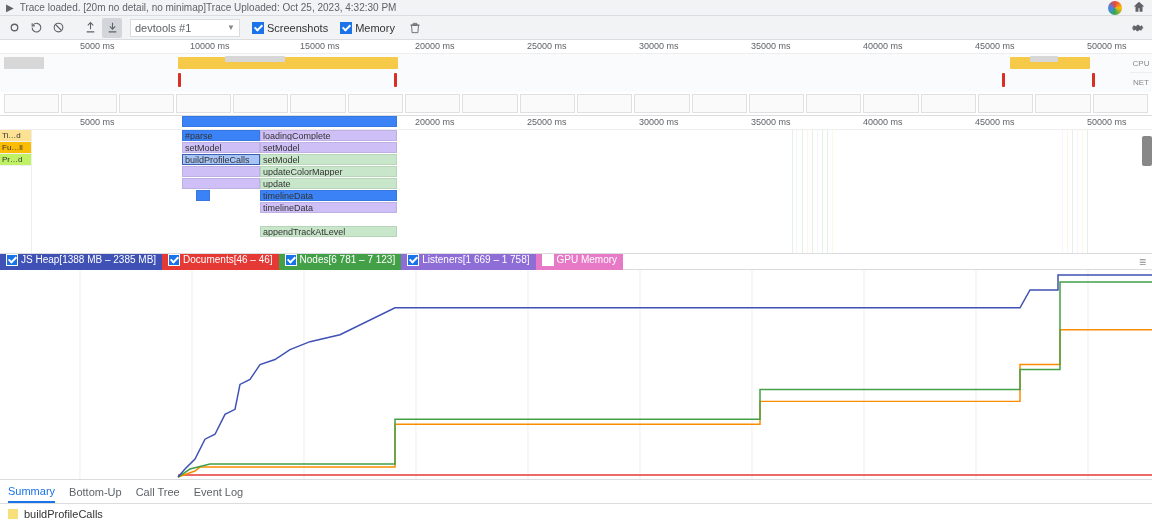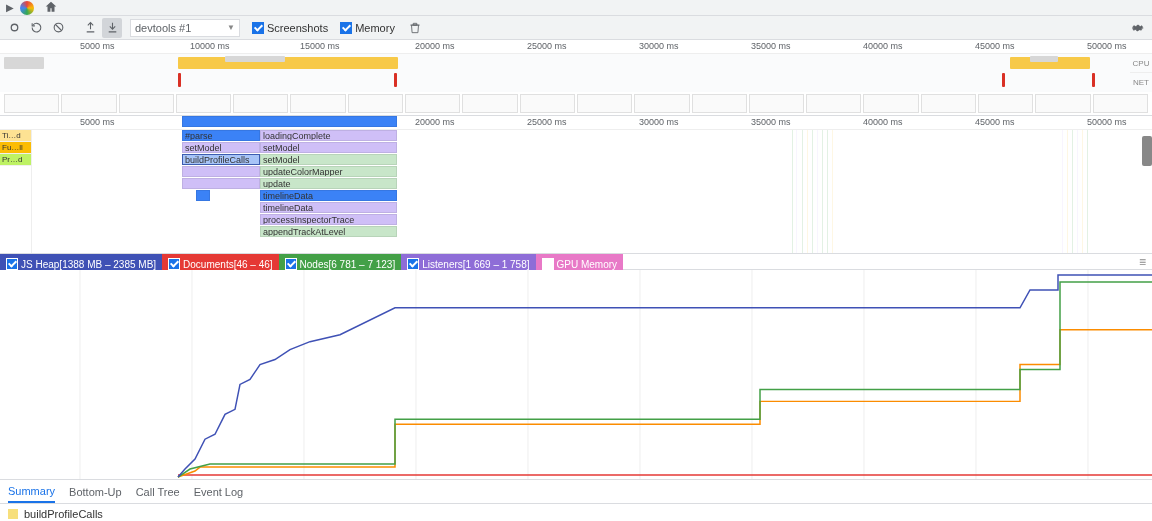--- a/index.html
+++ b/index.html
@@ -42,39 +42,40 @@
   .fblk{position:absolute;height:11px;top:0;font-size:9px;padding:0 2px;overflow:hidden;white-space:nowrap;color:#333;border:1px solid rgba(0,0,0,0.08)}
   .purple{background:#cfbff7}
   .yellow{background:#3b82f6}
   .green{background:#c8e6c9}
   .blue{background:#a7c4f7;border:1px solid #3c5db0}
   .stripes{position:absolute;top:0;bottom:0;pointer-events:none}
   .vline{position:absolute;top:0;bottom:0;width:1px;opacity:0.15}
   .scrollthumb{position:absolute;right:0;top:20px;width:10px;height:30px;background:#888;border-radius:2px}
   
   .counters{height:16px;display:flex;align-items:center;font-size:10px;border-bottom:1px solid #dadce0}
-  .counter{display:flex;align-items:flex-end;gap:3px;padding:0 6px;height:16px;color:#fff;cursor:pointer}
+  .counter{display:flex;align-items:flex-start;gap:3px;padding:0 6px;height:16px;color:#fff;cursor:pointer}
   .counter .cb{border-color:#fff}
   .hamb{margin-left:auto;margin-right:6px;color:#888;cursor:pointer;font-size:12px}
   
   .memchart{position:relative;height:210px;border-bottom:1px solid #dadce0}
   .memchart svg{width:100%;height:100%}
   .gridv{stroke:#eee;stroke-width:1}
   
   .btabs{height:24px;display:flex;align-items:center;gap:14px;padding:0 8px;border-bottom:1px solid #dadce0;font-size:11px}
   .btab{color:#5f6368;cursor:pointer;padding:4px 0}
   .btab.active{color:#1a73e8;border-bottom:2px solid #1a73e8}
   .summary{height:20px;display:flex;align-items:center;gap:6px;padding:0 8px;font-size:11px;color:#333}
   .sumcolor{width:10px;height:10px;background:#f7df7c;display:inline-block}
 </style>
 </head>
 <body>
 
 <div class="topbar">
   <span style="margin-right:6px;color:#5f6368">▶</span>
+  <span class="status">Trace loaded. [20m no detail, no minimap]Trace Uploaded: Oct 25, 2023, 4:32:30 PM</span>
   <div class="right-icons">
     <span class="globe-icon"></span>
     <span class="home-icon">
       <svg viewBox="0 0 24 24">
           <path d="M12 3l9 8h-3v9h-5v-6H11v6H6v-9H3z"></path>
         </svg>
     </span>
   </div>
 </div>
 
@@ -232,23 +233,20 @@
     <div class="frow" style="top:36px">
       <div class="fblk purple" style="left:150px;width:78px"></div>
       <div class="fblk green" style="left:228px;width:137px">updateColorMapper</div>
     </div>
     <div class="frow" style="top:60px">
       <div class="fblk yellow" style="left:164px;width:14px"></div>
       <div class="fblk yellow" style="left:228px;width:137px">timelineData</div>
     </div>
     <div class="frow" style="top:72px">
       <div class="fblk purple" style="left:228px;width:137px">timelineData</div>
-    </div>
-    <div class="frow" style="top:84px">
-      <div class="fblk purple" style="left:228px;width:137px">processInspectorTrace</div>
     </div>
     <div class="frow" style="top:96px">
       <div class="fblk green" style="left:228px;width:137px">appendTrackAtLevel</div>
     </div>
 
     <div class="stripes" style="left:750px;right:0">
       <div class="vline" style="left:10px;background:#43a047"></div>
       <div class="vline" style="left:14px;background:#cfbff7"></div>
       <div class="vline" style="left:20px;background:#43a047"></div>
       <div class="vline" style="left:25px;background:#f7c948"></div>

